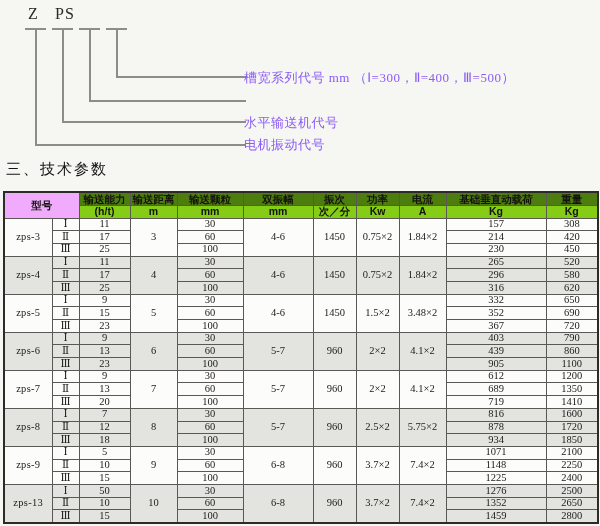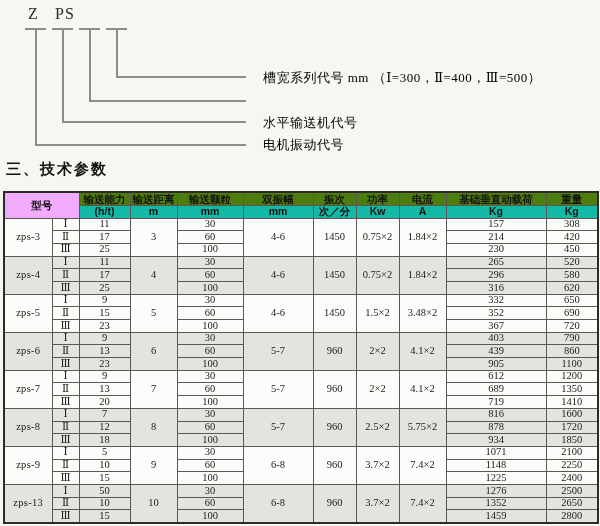--- a/index.html
+++ b/index.html
@@ -14,29 +14,29 @@
 
   
   .diagram { position:absolute; inset:0; }
   .code { position:absolute; top:5px; font-size:16px; letter-spacing:1px; color:#2a2927; }
   .code-z  { left:28px; }
   .code-ps { left:55px; }
   .slot  { position:absolute; top:28px; width:21px; height:2px; background:#8d8c89; }
   .vline { position:absolute; top:29px; width:2px; background:#8d8c89; }
   .hline { position:absolute; height:2px; background:#8d8c89; }
   .dlabel {
-    position:absolute; left:263px; font-size:13px; color:#000000;
-    white-space:nowrap; letter-spacing:0.5px;
+    position:absolute; left:244px; font-size:13px; color:#8b5cf6;
+    white-space:nowrap; letter-spacing:0.5px;font-family:Liberation Serif, serif;
   }
 
   
   .section-title {
     position:absolute; left:6px; top:160px;
     font-family:"Liberation Sans","DejaVu Sans",sans-serif;
-    font-weight:bold; font-size:15px; letter-spacing:2px; color:#121210;
+    font-weight:normal; font-size:15px; letter-spacing:2px; color:#121210;
   }
 
   
   table.tech {
     position:absolute; left:3px; top:191px; width:594px;
     border-collapse:collapse; table-layout:fixed;
     border:2px solid #2c2b28;
     background:#fcfcfa;
   }
   table.tech th, table.tech td {
@@ -44,21 +44,21 @@
     text-align:center; vertical-align:middle;
     font-size:10.5px; line-height:1; padding:0;
     overflow:hidden; white-space:nowrap;
   }
   table.tech th {
     font-family:"Liberation Sans","DejaVu Sans",sans-serif;
     font-weight:bold; font-size:10.5px; height:13px; color:#14130f;
   }
   .th-model { background:#f0abfc; }
   .th-top   { background:#4d7c0f; }
-  .th-unit  { background:#14b8a6; font-family:"Liberation Serif","DejaVu Serif",serif; }
+  .th-unit  { background:#84cc16; font-family:"Liberation Serif","DejaVu Serif",serif; }
   table.tech td { height:12.7px; background:#fcfcfa; color:#1c1b18; }
   table.tech tr.band td { background:#e3e3df; }
   td.model-cell { font-size:10.5px; letter-spacing:0.3px;margin-top:26px; }
 </style>
 </head>
 <body>
 
 <div class="page">
 
   <div class="diagram">

